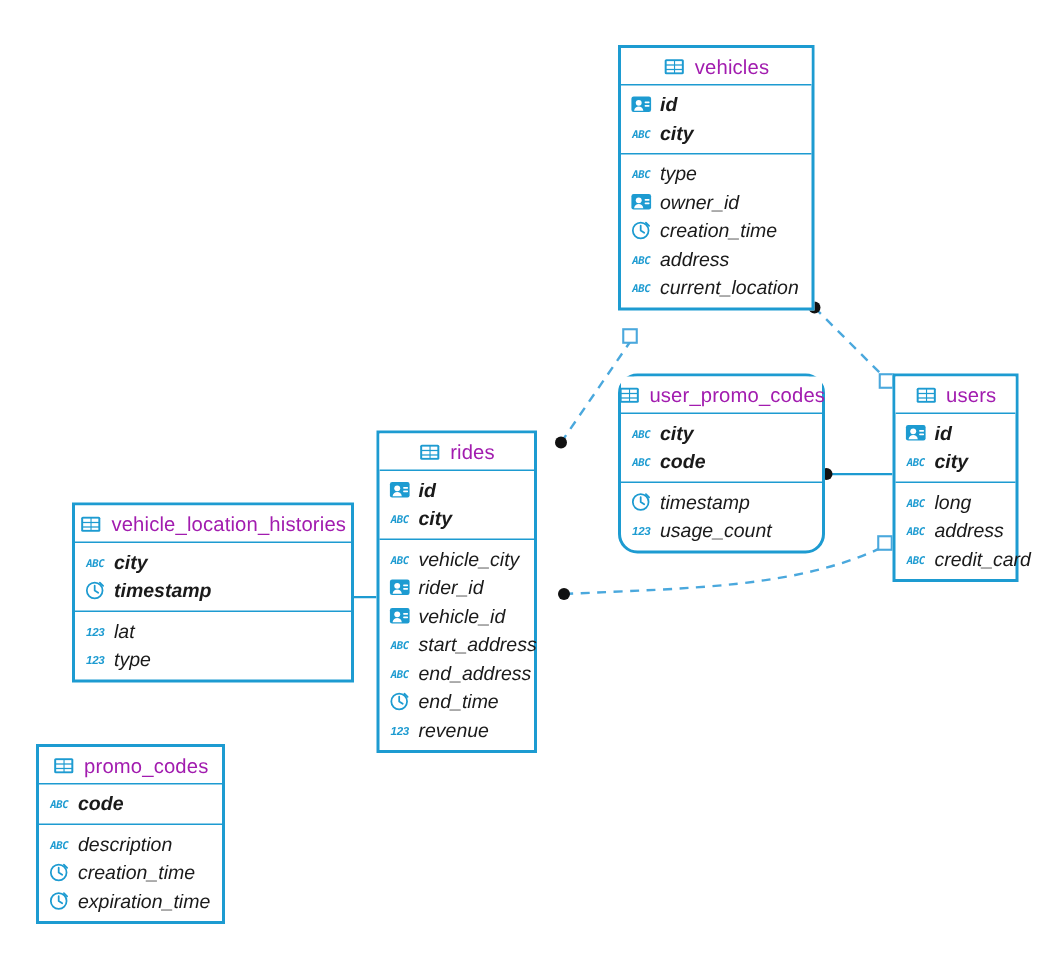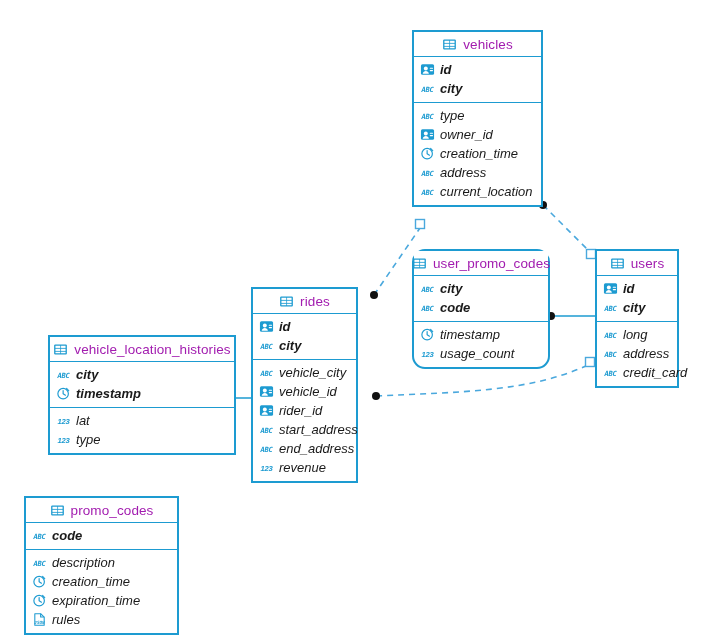--- a/index.html
+++ b/index.html
@@ -91,21 +91,21 @@
     display: block;
   }
   .icon svg { display: block; }
 
   
   #ent-vehicles                   { left: 412px; top: 30px;  width: 131px; }
   #ent-user_promo_codes           { left: 412px; top: 249px; width: 138px; border-radius: 13px; }
   #ent-users                      { left: 595px; top: 249px; width: 84px; }
   #ent-rides                      { left: 251px; top: 287px; width: 107px; }
   #ent-vehicle_location_histories { left: 24px;  top: 335px; width: 188px; margin-left: 24px; }
-  #ent-promo_codes                { left: 24px;  top: 496px; width: 155px; }
+  #ent-promo_codes                { left: 24px;  top: 496px; width: 126px; }
 </style>
 </head>
 <body>
 
 <div id="canvas">
 
   <svg id="edges" viewBox="0 0 705 636" width="705" height="636" xmlns="http://www.w3.org/2000/svg">
 
     <g>
       <path d="M 374 295 L 420 228" fill="none" stroke="#4aa8dd" stroke-width="1.6" stroke-dasharray="6 5"></path>
@@ -389,49 +389,59 @@
         <div class="field">
           <span class="icon">
             <svg viewBox="0 0 16 16" width="15" height="15">
     <rect x="1" y="2.5" width="14" height="11" rx="1.6" fill="#1d9bd1"></rect>
     <circle cx="6.2" cy="7" r="2.1" fill="#ffffff"></circle>
     <path d="M2.9 12.6c0.35-2.0 1.75-3.0 3.3-3.0s2.95 1.0 3.3 3.0z" fill="#ffffff"></path>
     <rect x="10.4" y="6.1" width="3.5" height="1.2" rx="0.5" fill="#ffffff"></rect>
     <rect x="10.4" y="8.6" width="3.5" height="1.2" rx="0.5" fill="#ffffff"></rect>
             </svg>
           </span>
-          <span class="field-label">vehicle_id</span>
+          <span class="field-label">rider_id</span>
         </div>
         <div class="field">
           <span class="icon">
             <svg viewBox="0 0 16 16" width="15" height="15">
     <rect x="1" y="2.5" width="14" height="11" rx="1.6" fill="#1d9bd1"></rect>
     <circle cx="6.2" cy="7" r="2.1" fill="#ffffff"></circle>
     <path d="M2.9 12.6c0.35-2.0 1.75-3.0 3.3-3.0s2.95 1.0 3.3 3.0z" fill="#ffffff"></path>
     <rect x="10.4" y="6.1" width="3.5" height="1.2" rx="0.5" fill="#ffffff"></rect>
     <rect x="10.4" y="8.6" width="3.5" height="1.2" rx="0.5" fill="#ffffff"></rect>
             </svg>
           </span>
-          <span class="field-label">rider_id</span>
+          <span class="field-label">vehicle_id</span>
         </div>
         <div class="field">
           <span class="icon">
             <svg viewBox="0 0 16 16" width="15" height="15">
     <text x="8" y="11.4" text-anchor="middle" font-family="'DejaVu Sans Mono', monospace" font-size="7.6" font-weight="bold" fill="#1d9bd1" letter-spacing="-0.3">ABC</text>
             </svg>
           </span>
           <span class="field-label">start_address</span>
         </div>
         <div class="field">
           <span class="icon">
             <svg viewBox="0 0 16 16" width="15" height="15">
     <text x="8" y="11.4" text-anchor="middle" font-family="'DejaVu Sans Mono', monospace" font-size="7.6" font-weight="bold" fill="#1d9bd1" letter-spacing="-0.3">ABC</text>
             </svg>
           </span>
           <span class="field-label">end_address</span>
+        </div>
+        <div class="field">
+          <span class="icon">
+            <svg viewBox="0 0 16 16" width="15" height="15">
+    <circle cx="7.6" cy="8.2" r="5.6" fill="#ffffff" stroke="#1d9bd1" stroke-width="1.25"></circle>
+    <path d="M7.6 4.8 v3.4 l2.5 1.6" fill="none" stroke="#1d9bd1" stroke-width="1.25" stroke-linecap="round" stroke-linejoin="round"></path>
+    <path d="M11.3 2.6 l2.3 2.3" stroke="#1d9bd1" stroke-width="1.2" stroke-linecap="round"></path>
+            </svg>
+          </span>
+          <span class="field-label">end_time</span>
         </div>
         <div class="field">
           <span class="icon">
             <svg viewBox="0 0 16 16" width="15" height="15">
     <text x="8" y="11.6" text-anchor="middle" font-family="'Liberation Sans', sans-serif" font-size="8.2" font-weight="bold" fill="#1d9bd1" letter-spacing="-0.2">123</text>
             </svg>
           </span>
           <span class="field-label">revenue</span>
         </div>
       </div>
@@ -537,25 +547,15 @@
         <div class="field">
           <span class="icon">
             <svg viewBox="0 0 16 16" width="15" height="15">
     <circle cx="7.6" cy="8.2" r="5.6" fill="#ffffff" stroke="#1d9bd1" stroke-width="1.25"></circle>
     <path d="M7.6 4.8 v3.4 l2.5 1.6" fill="none" stroke="#1d9bd1" stroke-width="1.25" stroke-linecap="round" stroke-linejoin="round"></path>
     <path d="M11.3 2.6 l2.3 2.3" stroke="#1d9bd1" stroke-width="1.2" stroke-linecap="round"></path>
             </svg>
           </span>
           <span class="field-label">expiration_time</span>
         </div>
-        <div class="field">
-          <span class="icon">
-            <svg viewBox="0 0 16 16" width="15" height="15">
-    <path d="M3 1.8h6.2L13 5.4v8.8H3z" fill="#ffffff" stroke="#1d9bd1" stroke-width="1.15" stroke-linejoin="round"></path>
-    <path d="M9.2 1.8v3.6H13" fill="none" stroke="#1d9bd1" stroke-width="1.15" stroke-linejoin="round"></path>
-    <text x="8" y="12.6" text-anchor="middle" font-family="'DejaVu Sans Mono', monospace" font-size="4.6" font-weight="bold" fill="#1d9bd1">JSON</text>
-            </svg>
-          </span>
-          <span class="field-label">rules</span>
-        </div>
       </div>
     </div>
   </div>
 
 </body></html>

